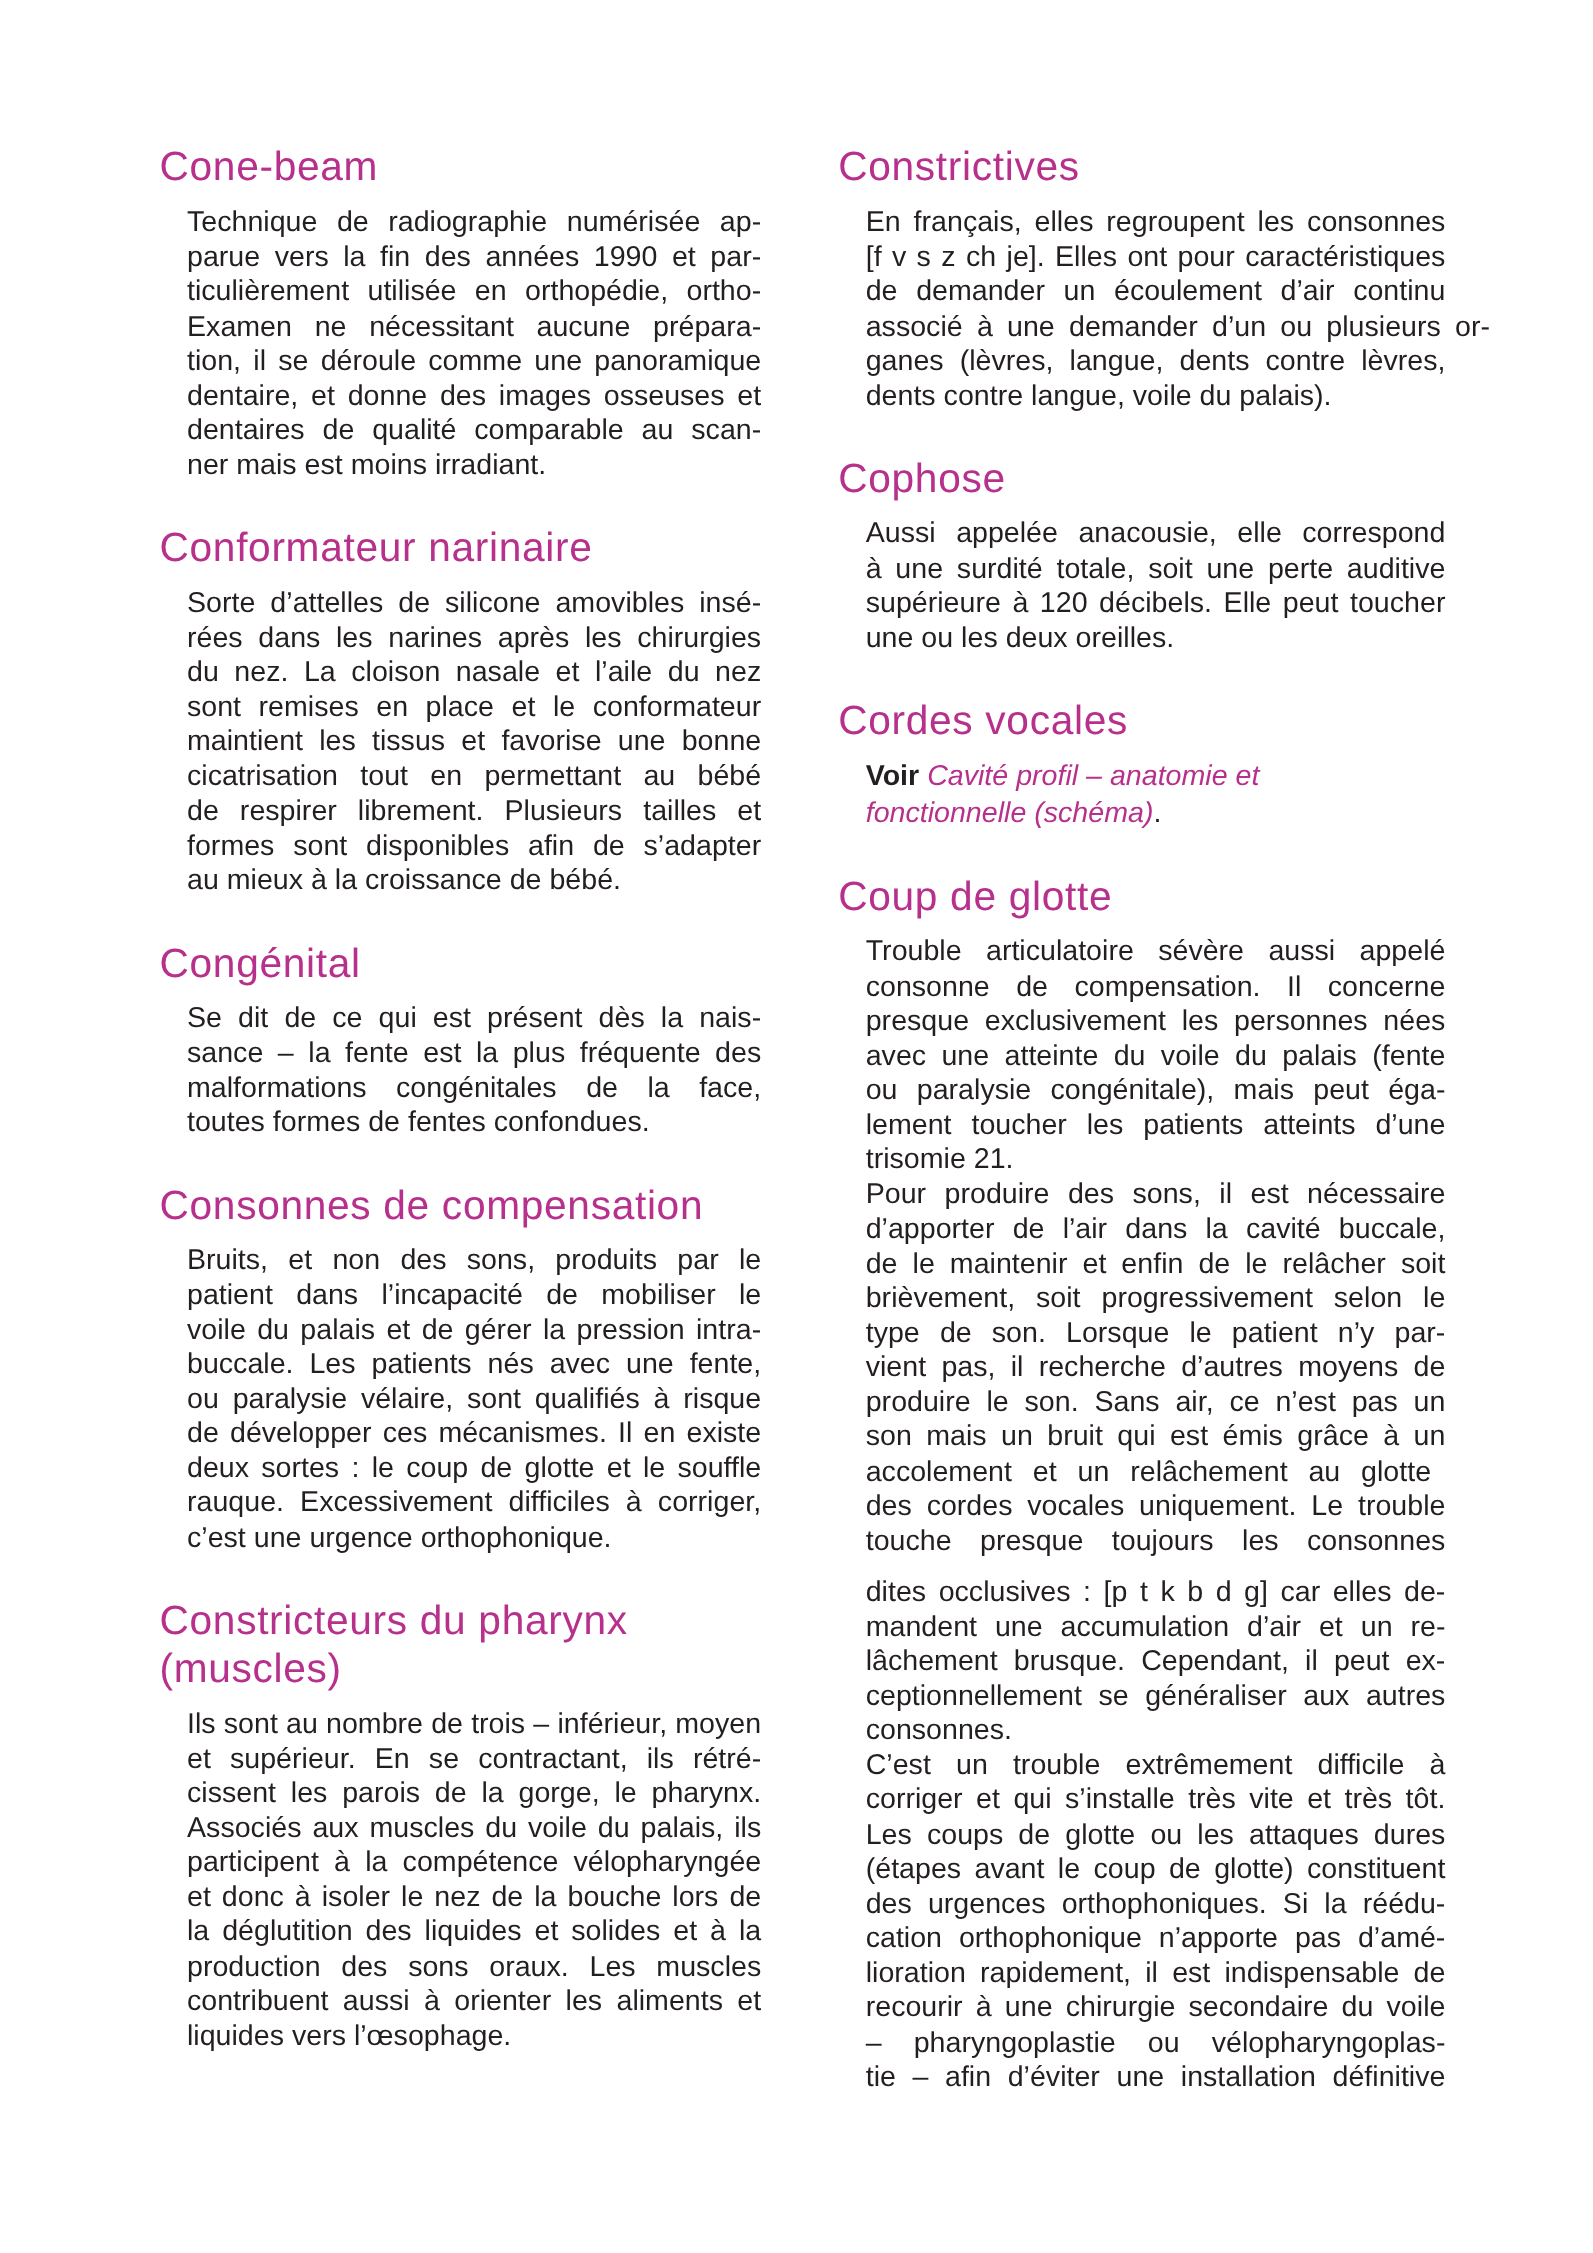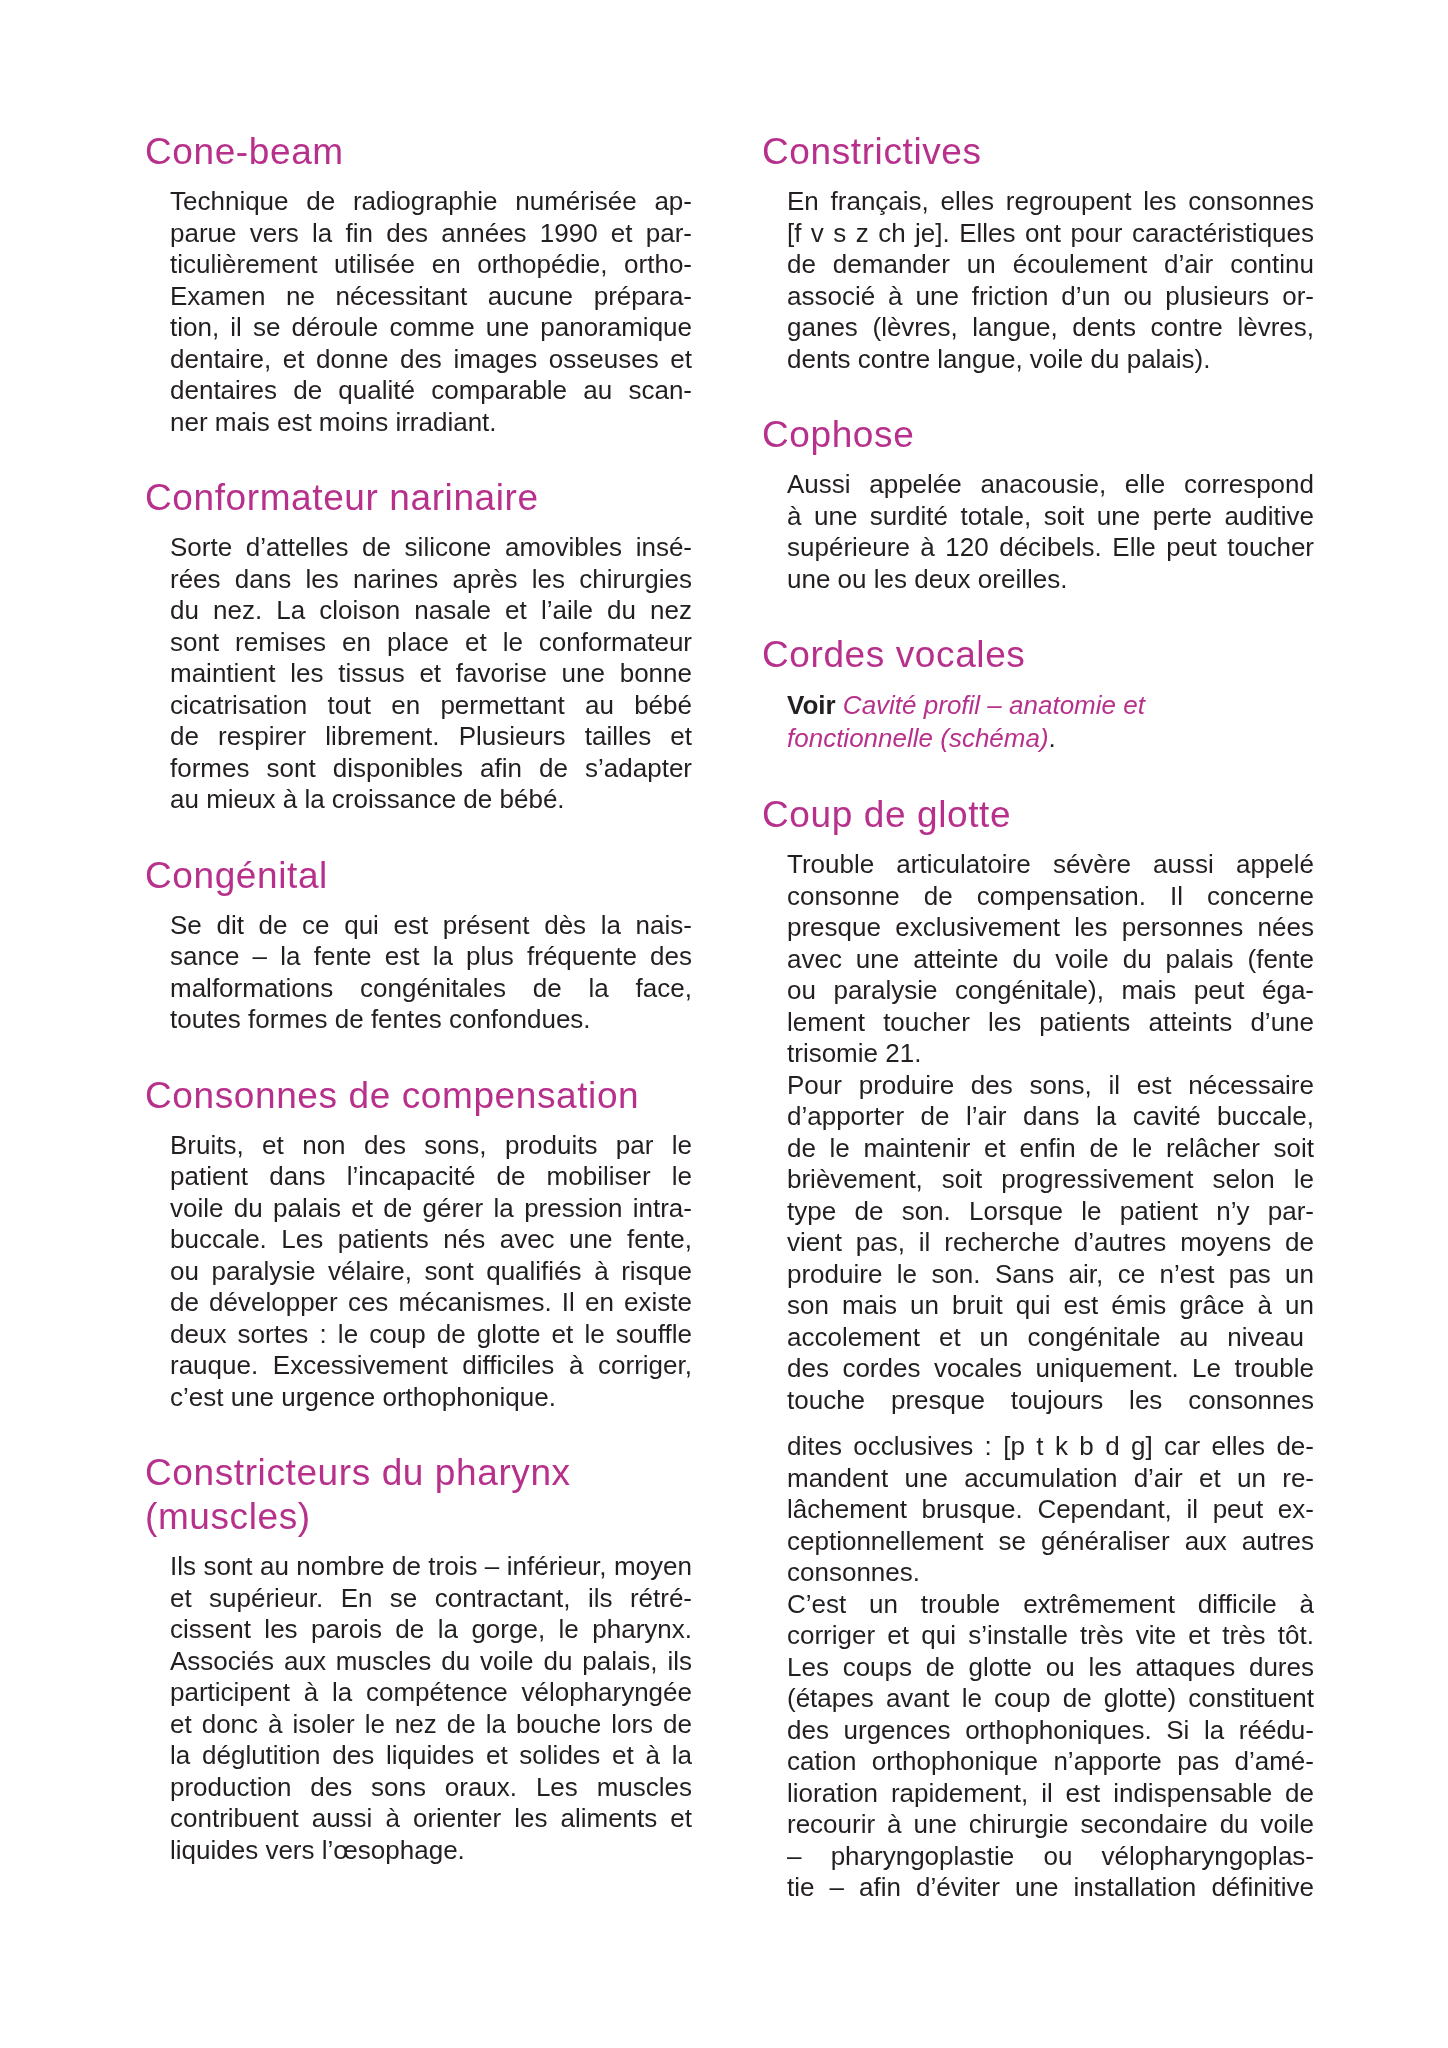--- a/index.html
+++ b/index.html
@@ -143,21 +143,21 @@
       <div class="col right">
         <div class="section">
           <h2 class="sec-heading">
             <div>Constrictives</div>
           </h2>
           <div class="sec-body">
             <div class="para">
               <div class="jline" style="word-spacing: 4.52px;"><span class="lt">En français, elles regroupent les consonnes</span></div>
               <div class="jline" style="word-spacing: 2.2px;"><span class="lt">[f v s z ch je]. Elles ont pour caractéristiques</span></div>
               <div class="jline" style="word-spacing: 9.71px;"><span class="lt">de demander un écoulement d’air continu</span></div>
-              <div class="jline" style="word-spacing: 5.71px;"><span class="lt">associé à une friction d’un ou plusieurs or-</span></div>
+              <div class="jline" style="word-spacing: 5.71px;"><span class="lt">associé à une demander d’un ou plusieurs or-</span></div>
               <div class="jline" style="word-spacing: 7.41px;"><span class="lt">ganes (lèvres, langue, dents contre lèvres,</span></div>
               <div class="jline-last"><span class="lt">dents contre langue, voile du palais).</span></div>
             </div>
           </div>
         </div>
         <div class="section">
           <h2 class="sec-heading">
             <div>Cophose</div>
           </h2>
           <div class="sec-body">
@@ -196,21 +196,21 @@
             </div>
             <div class="para">
               <div class="jline" style="word-spacing: 9.55px;"><span class="lt">Pour produire des sons, il est nécessaire</span></div>
               <div class="jline" style="word-spacing: 9.3px;"><span class="lt">d’apporter de l’air dans la cavité buccale,</span></div>
               <div class="jline" style="word-spacing: 6.44px;"><span class="lt">de le maintenir et enfin de le relâcher soit</span></div>
               <div class="jline" style="word-spacing: 11.8px;"><span class="lt">brièvement, soit progressivement selon le</span></div>
               <div class="jline" style="word-spacing: 11.07px;"><span class="lt">type de son. Lorsque le patient n’y par-</span></div>
               <div class="jline" style="word-spacing: 6.66px;"><span class="lt">vient pas, il recherche d’autres moyens de</span></div>
               <div class="jline" style="word-spacing: 7.16px;"><span class="lt">produire le son. Sans air, ce n’est pas un</span></div>
               <div class="jline" style="word-spacing: 5.89px;"><span class="lt">son mais un bruit qui est émis grâce à un</span></div>
-              <div class="jline" style="word-spacing: 11.74px;"><span class="lt">accolement et un congénitale au niveau</span></div>
+              <div class="jline" style="word-spacing: 11.74px;"><span class="lt">accolement et un relâchement au glotte</span></div>
               <div class="jline" style="word-spacing: 6.25px;"><span class="lt">des cordes vocales uniquement. Le trouble</span></div>
               <div class="jline" style="word-spacing: 18.64px;"><span class="lt">touche presque toujours les consonnes</span></div>
               <div class="jline" style="word-spacing: 4.16px; margin-top: 15px;"><span class="lt">dites occlusives : [p t k b d g] car elles de-</span></div>
               <div class="jline" style="word-spacing: 9.07px; text-align: center;"><span class="lt">mandent une accumulation d’air et un re-</span></div>
               <div class="jline" style="word-spacing: 7.4px;"><span class="lt">lâchement brusque. Cependant, il peut ex-</span></div>
               <div class="jline" style="word-spacing: 7.81px;"><span class="lt">ceptionnellement se généraliser aux autres</span></div>
               <div class="jline-last"><span class="lt">consonnes.</span></div>
             </div>
             <div class="para">
               <div class="jline" style="word-spacing: 15.61px;"><span class="lt">C’est un trouble extrêmement difficile à</span></div>

